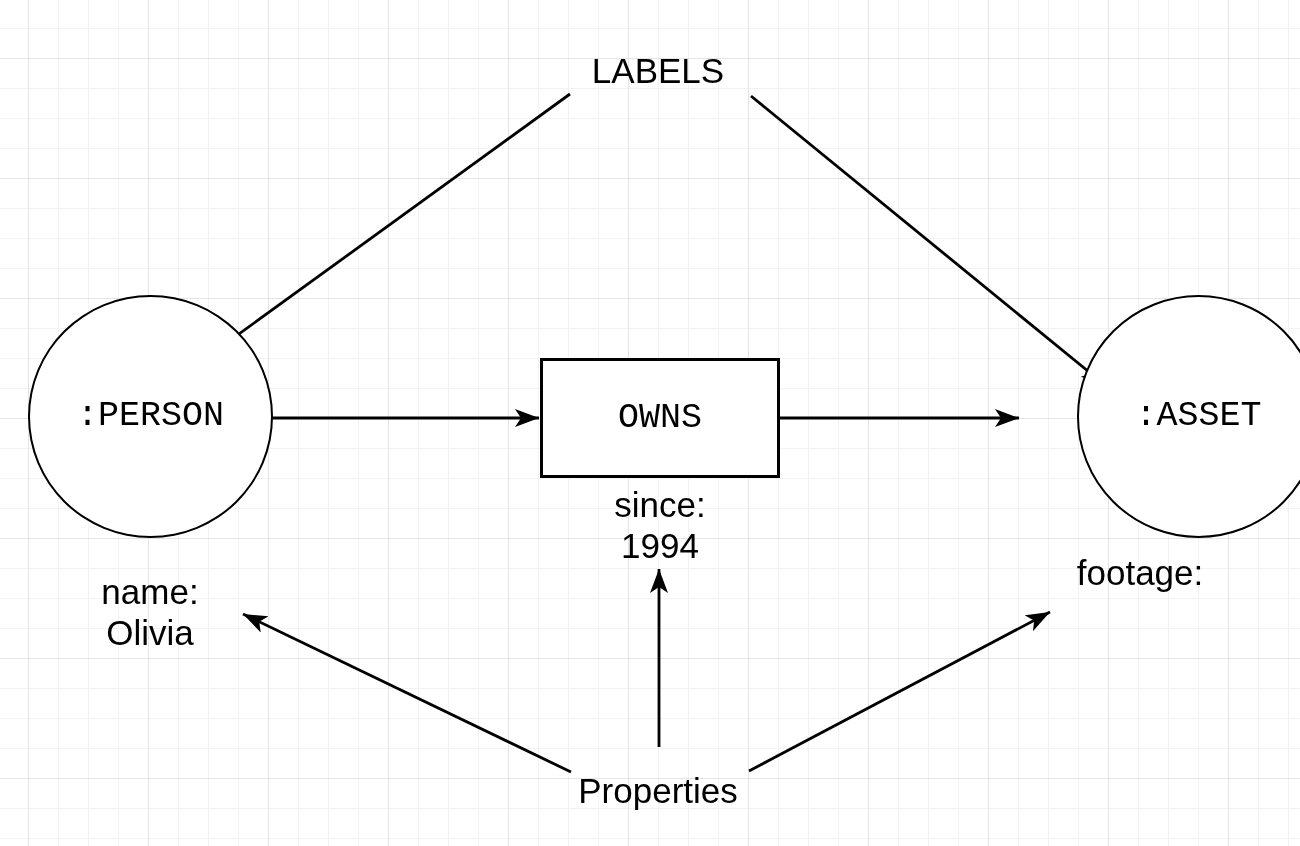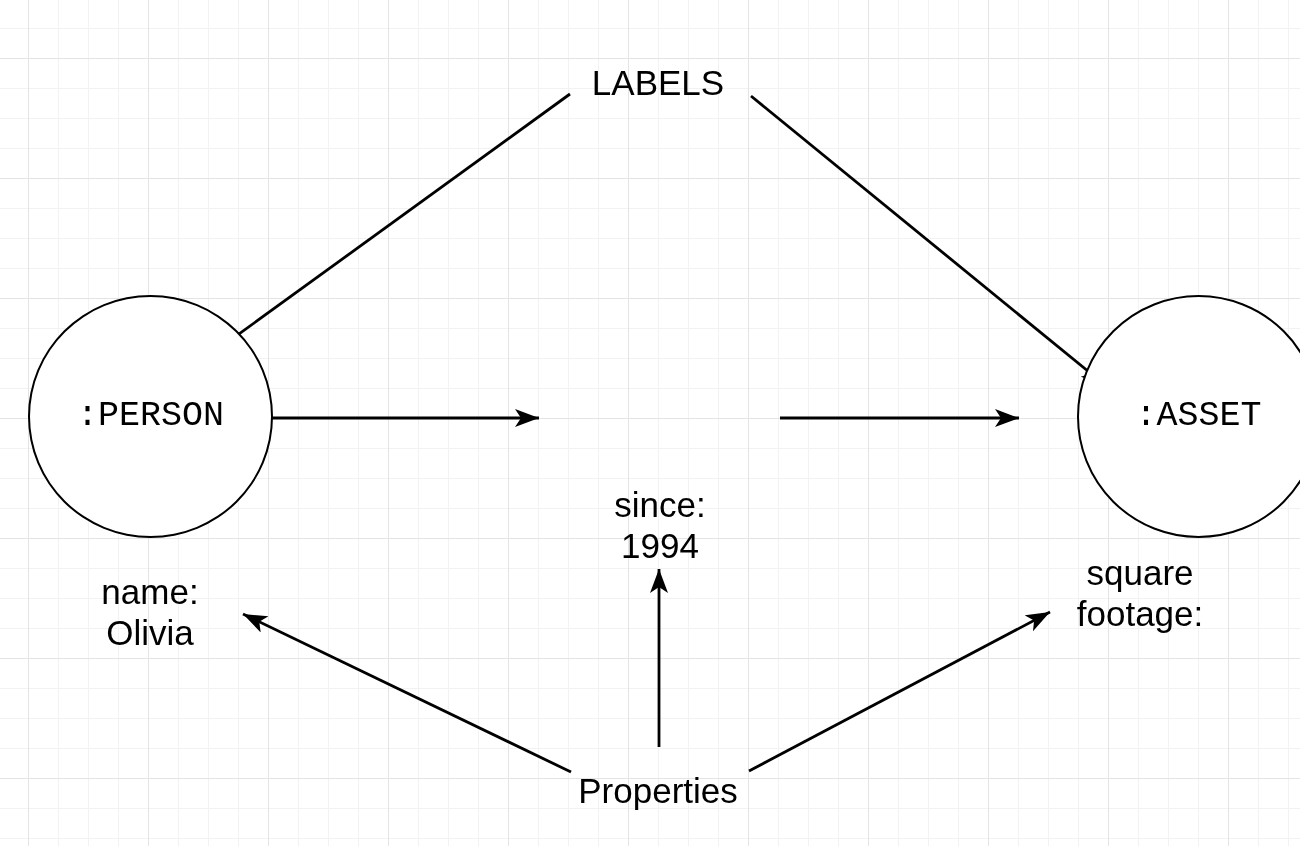--- a/index.html
+++ b/index.html
@@ -60,21 +60,21 @@
   }
   .floating-text {
     position: absolute;
     transform: translateX(-50%);
     color: #000000;
     font-size: 35px;
     line-height: 41px;
     text-align: center;
     white-space: nowrap;
   }
-  .t-labels     { left: 658px; top: 50px; margin-top: 12px; }
+  .t-labels     { left: 658px; top: 50px; }
   .t-since      { left: 660px; top: 484px; }
   .t-name       { left: 150px; top: 571px; text-align: center; }
   .t-sqft       { left: 1140px; top: 552px; }
   .t-properties { left: 658px; top: 770px; }
 </style>
 </head>
 <body>
 
 <div class="canvas">
 
@@ -91,37 +91,39 @@
     <line x1="780" y1="418" x2="1019" y2="418" marker-end="url(#arrowhead)"></line>
     <line x1="659" y1="747" x2="659" y2="569" marker-end="url(#arrowhead)"></line>
     <line x1="571" y1="772" x2="243" y2="614" marker-end="url(#arrowhead)"></line>
     <line x1="749" y1="771" x2="1050" y2="612" marker-end="url(#arrowhead)"></line>
   </svg>
 
   <div class="node circle person">
     <span>:PERSON</span>
   </div>
 
+  <div class="node rel">
+    <span>OWNS</span>
+  </div>
 
   <div class="node circle asset">
     <span>:ASSET</span>
   </div>
 
   <div class="floating-text t-labels">LABELS</div>
 
   <div class="floating-text t-since">
     <div>since:</div>
     <div>1994</div>
   </div>
 
   <div class="floating-text t-name">
     <div>name:</div>
     <div>Olivia</div>
   </div>
 
   <div class="floating-text t-sqft">
-    <div>square</div>
     <div>footage:</div>
   </div>
 
   <div class="floating-text t-properties">Properties</div>
 
 </div>
 
 </body></html>

